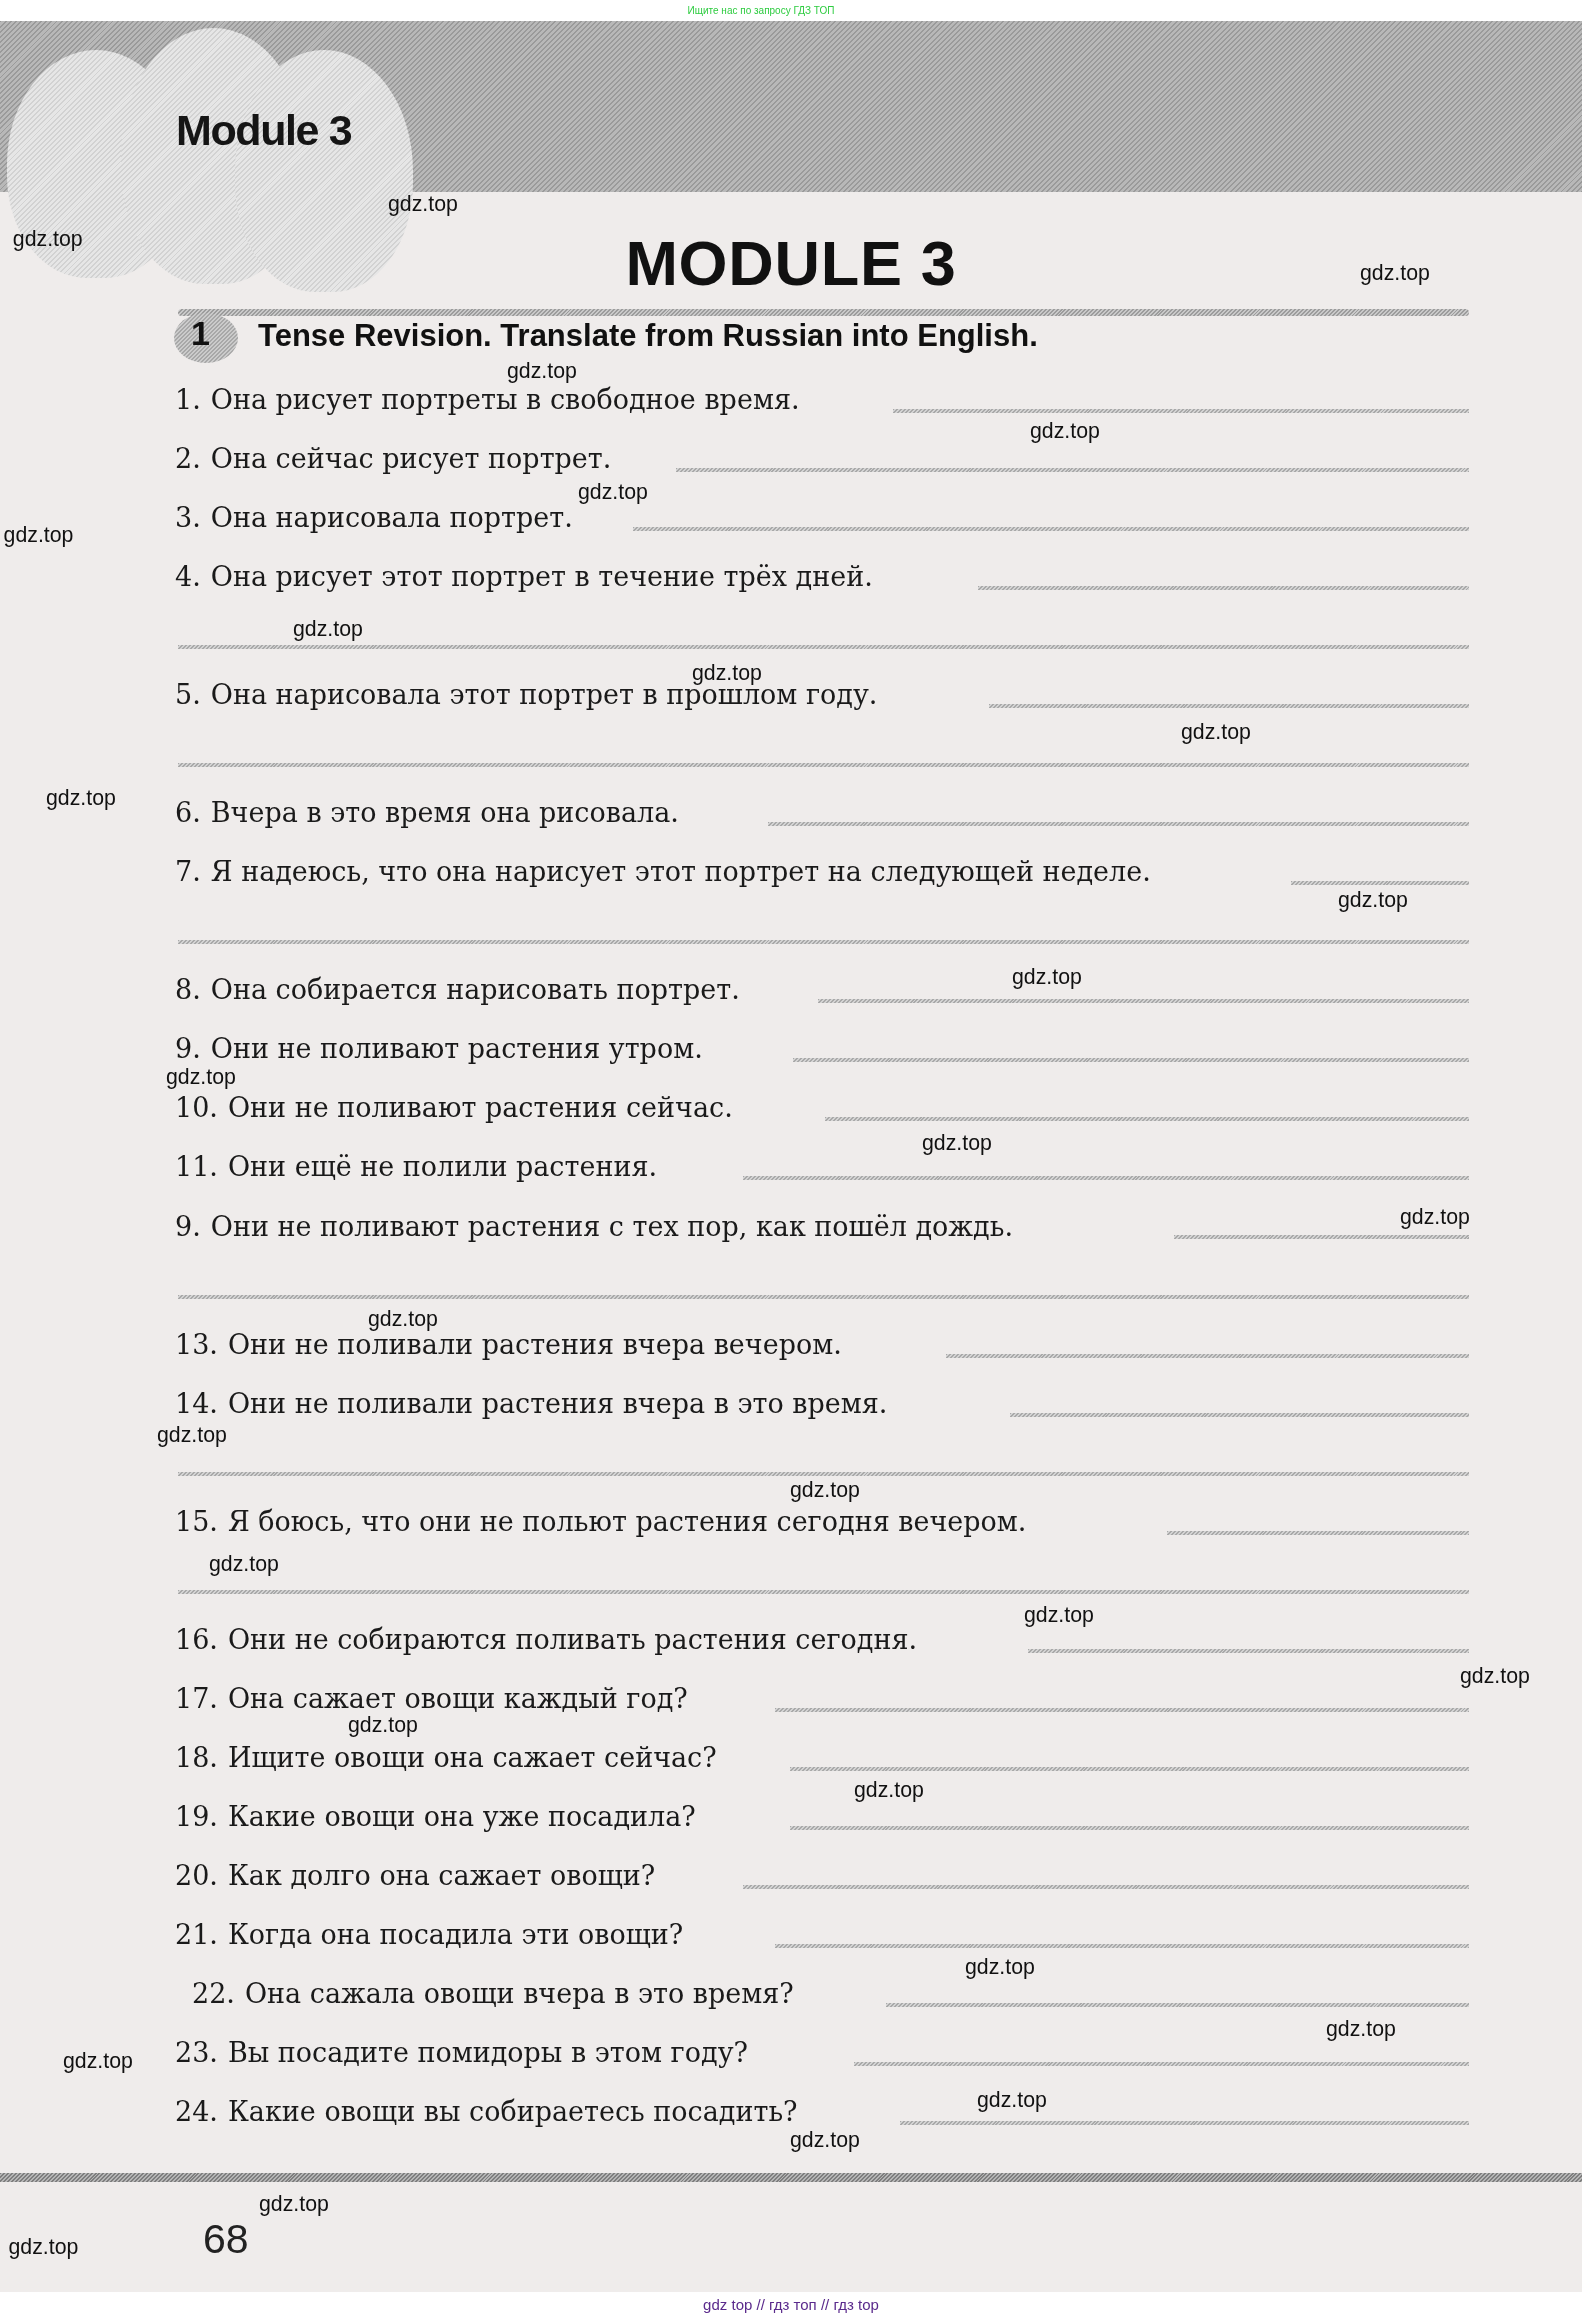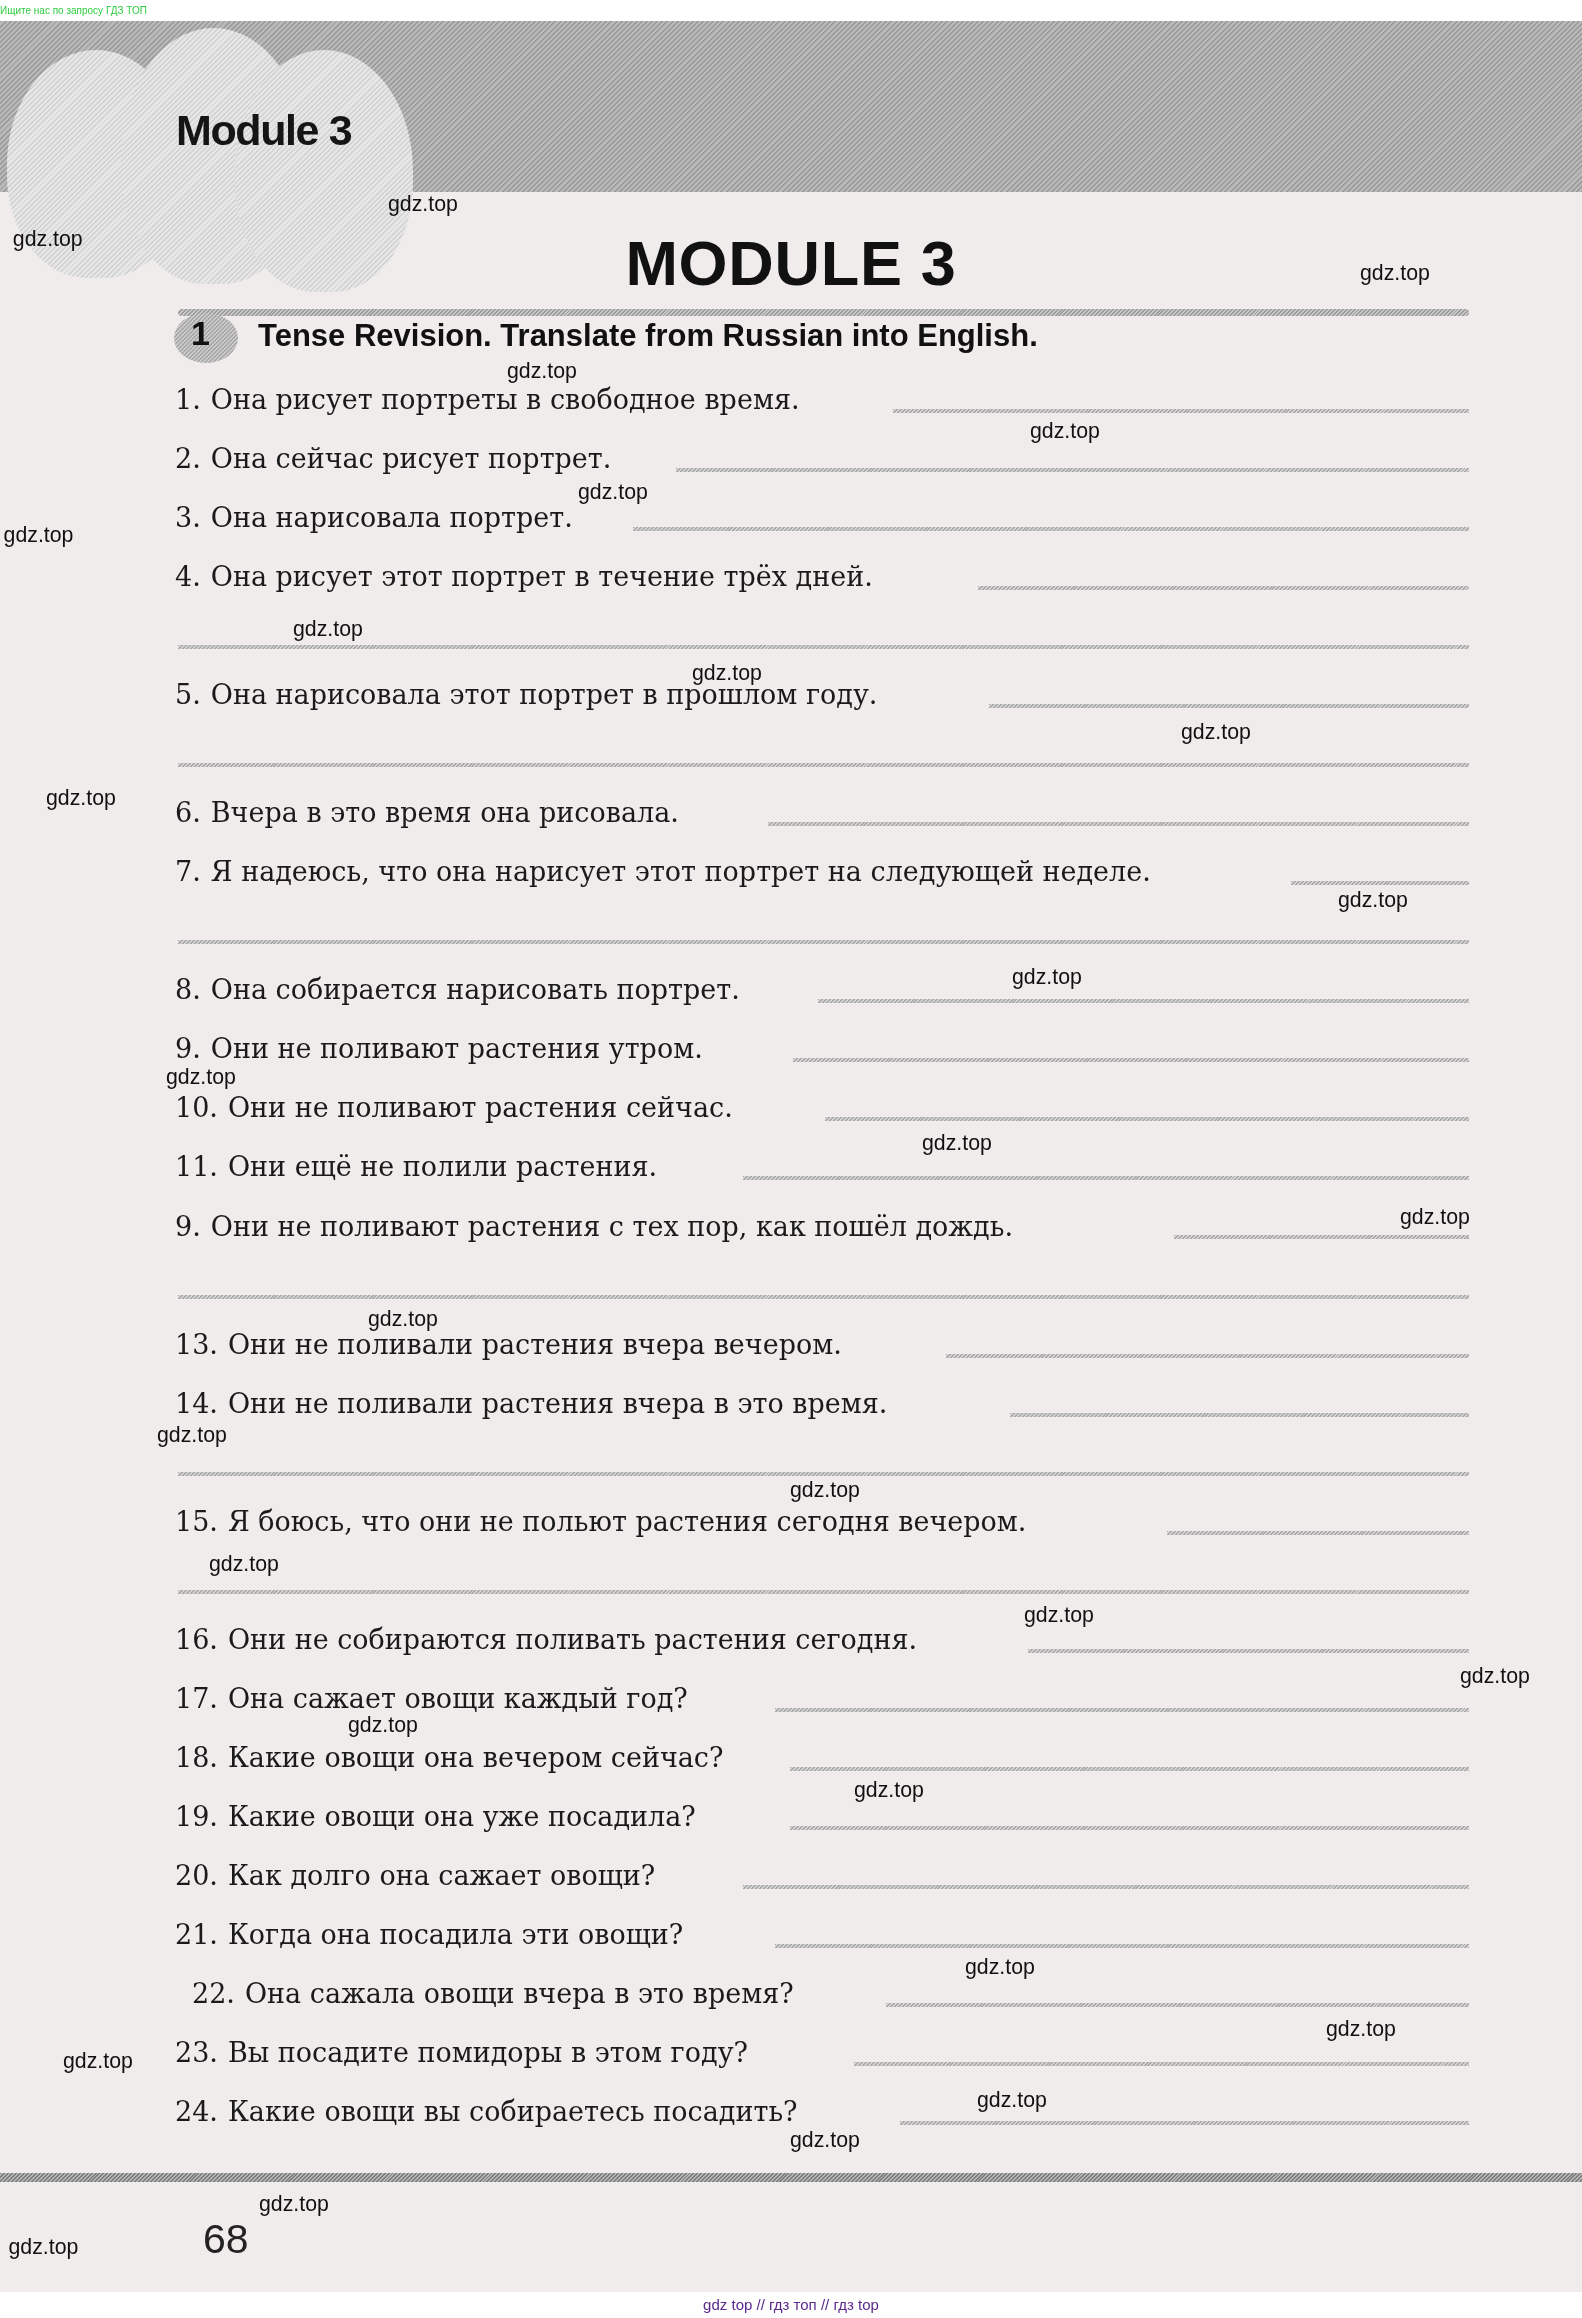--- a/index.html
+++ b/index.html
@@ -1,17 +1,17 @@
 <!DOCTYPE html>
 <html style="font-size:11.4px"><head>
 <meta charset="utf-8">
 <style>
   html, body { margin:0; padding:0; }
   body { width:1582px; height:2319px; position:relative; background:#ffffff; overflow:hidden; font-family:"DejaVu Serif", serif; }
-  .topnote { position:absolute; left:0; top:0; width:1522px; height:21.3px; text-align:left; font-family:"Liberation Sans", sans-serif; font-size:10px; line-height:21.3px; color:#2ecc40; }
+  .topnote { position:absolute; left:0; top:0; width:1522px; height:21.3px; text-align:center; font-family:"Liberation Sans", sans-serif; font-size:10px; line-height:21.3px; color:#2ecc40; }
   .page { position:absolute; left:0; top:21.3px; width:1582px; height:2271px; background:#efeceb; }
   .header-band { position:absolute; left:0; top:0; width:1582px; height:171px;
     background: repeating-linear-gradient(135deg, #9a9a9a 0px, #9a9a9a 1.4px, #b8b8b8 1.4px, #b8b8b8 3.6px); }
   .petal { position:absolute; border-radius:50% 50% 45% 45%; background: repeating-linear-gradient(135deg, #d2d2d2 0px, #d2d2d2 1.4px, #e6e6e6 1.4px, #e6e6e6 3.6px); }
   .header-label { position:absolute; left:176px; top:85px; font-family:"Liberation Sans", sans-serif; font-weight:bold; font-size:43px; color:#151515; letter-spacing:-1.4px; }
   .title { position:absolute; left:0; width:1582px; top:206px; text-align:center; font-family:"Liberation Sans", sans-serif; font-weight:bold; font-size:63px; color:#111; letter-spacing:0.7px; }
   .ex-rule { position:absolute; left:178px; top:288px; width:1291px; height:7.1px;
     background: repeating-linear-gradient(135deg, #9c9c9c 0 1.4px, #c9c9c9 1.4px 2.8px); border-radius:3.6px; }
   .badge { position:absolute; left:174px; top:292px; width:64px; height:50px; border-radius:50%;
     background: repeating-linear-gradient(135deg, #a8a8a8 0 1.4px, #cbcbcb 1.4px 2.8px); }
@@ -149,21 +149,21 @@
   <div class="line" style="left:1028px;top:1628px;width:441px;"></div>
 
   <div class="item" style="top:1662px;">
       <span class="num">17.</span>
       <span>Она сажает овощи каждый год?</span>
     </div>
   <div class="line" style="left:775px;top:1687px;width:694px;"></div>
 
   <div class="item" style="top:1721px;">
       <span class="num">18.</span>
-      <span>Какие овощи она вечером сейчас?</span>
+      <span>Ищите овощи она сажает сейчас?</span>
     </div>
   <div class="line" style="left:790px;top:1746px;width:679px;"></div>
 
   <div class="item" style="top:1780px;justify-content:flex-end;">
       <span class="num">19.</span>
       <span>Какие овощи она уже посадила?</span>
     </div>
   <div class="line" style="left:790px;top:1805px;width:679px;"></div>
 
   <div class="item" style="top:1839px;">

